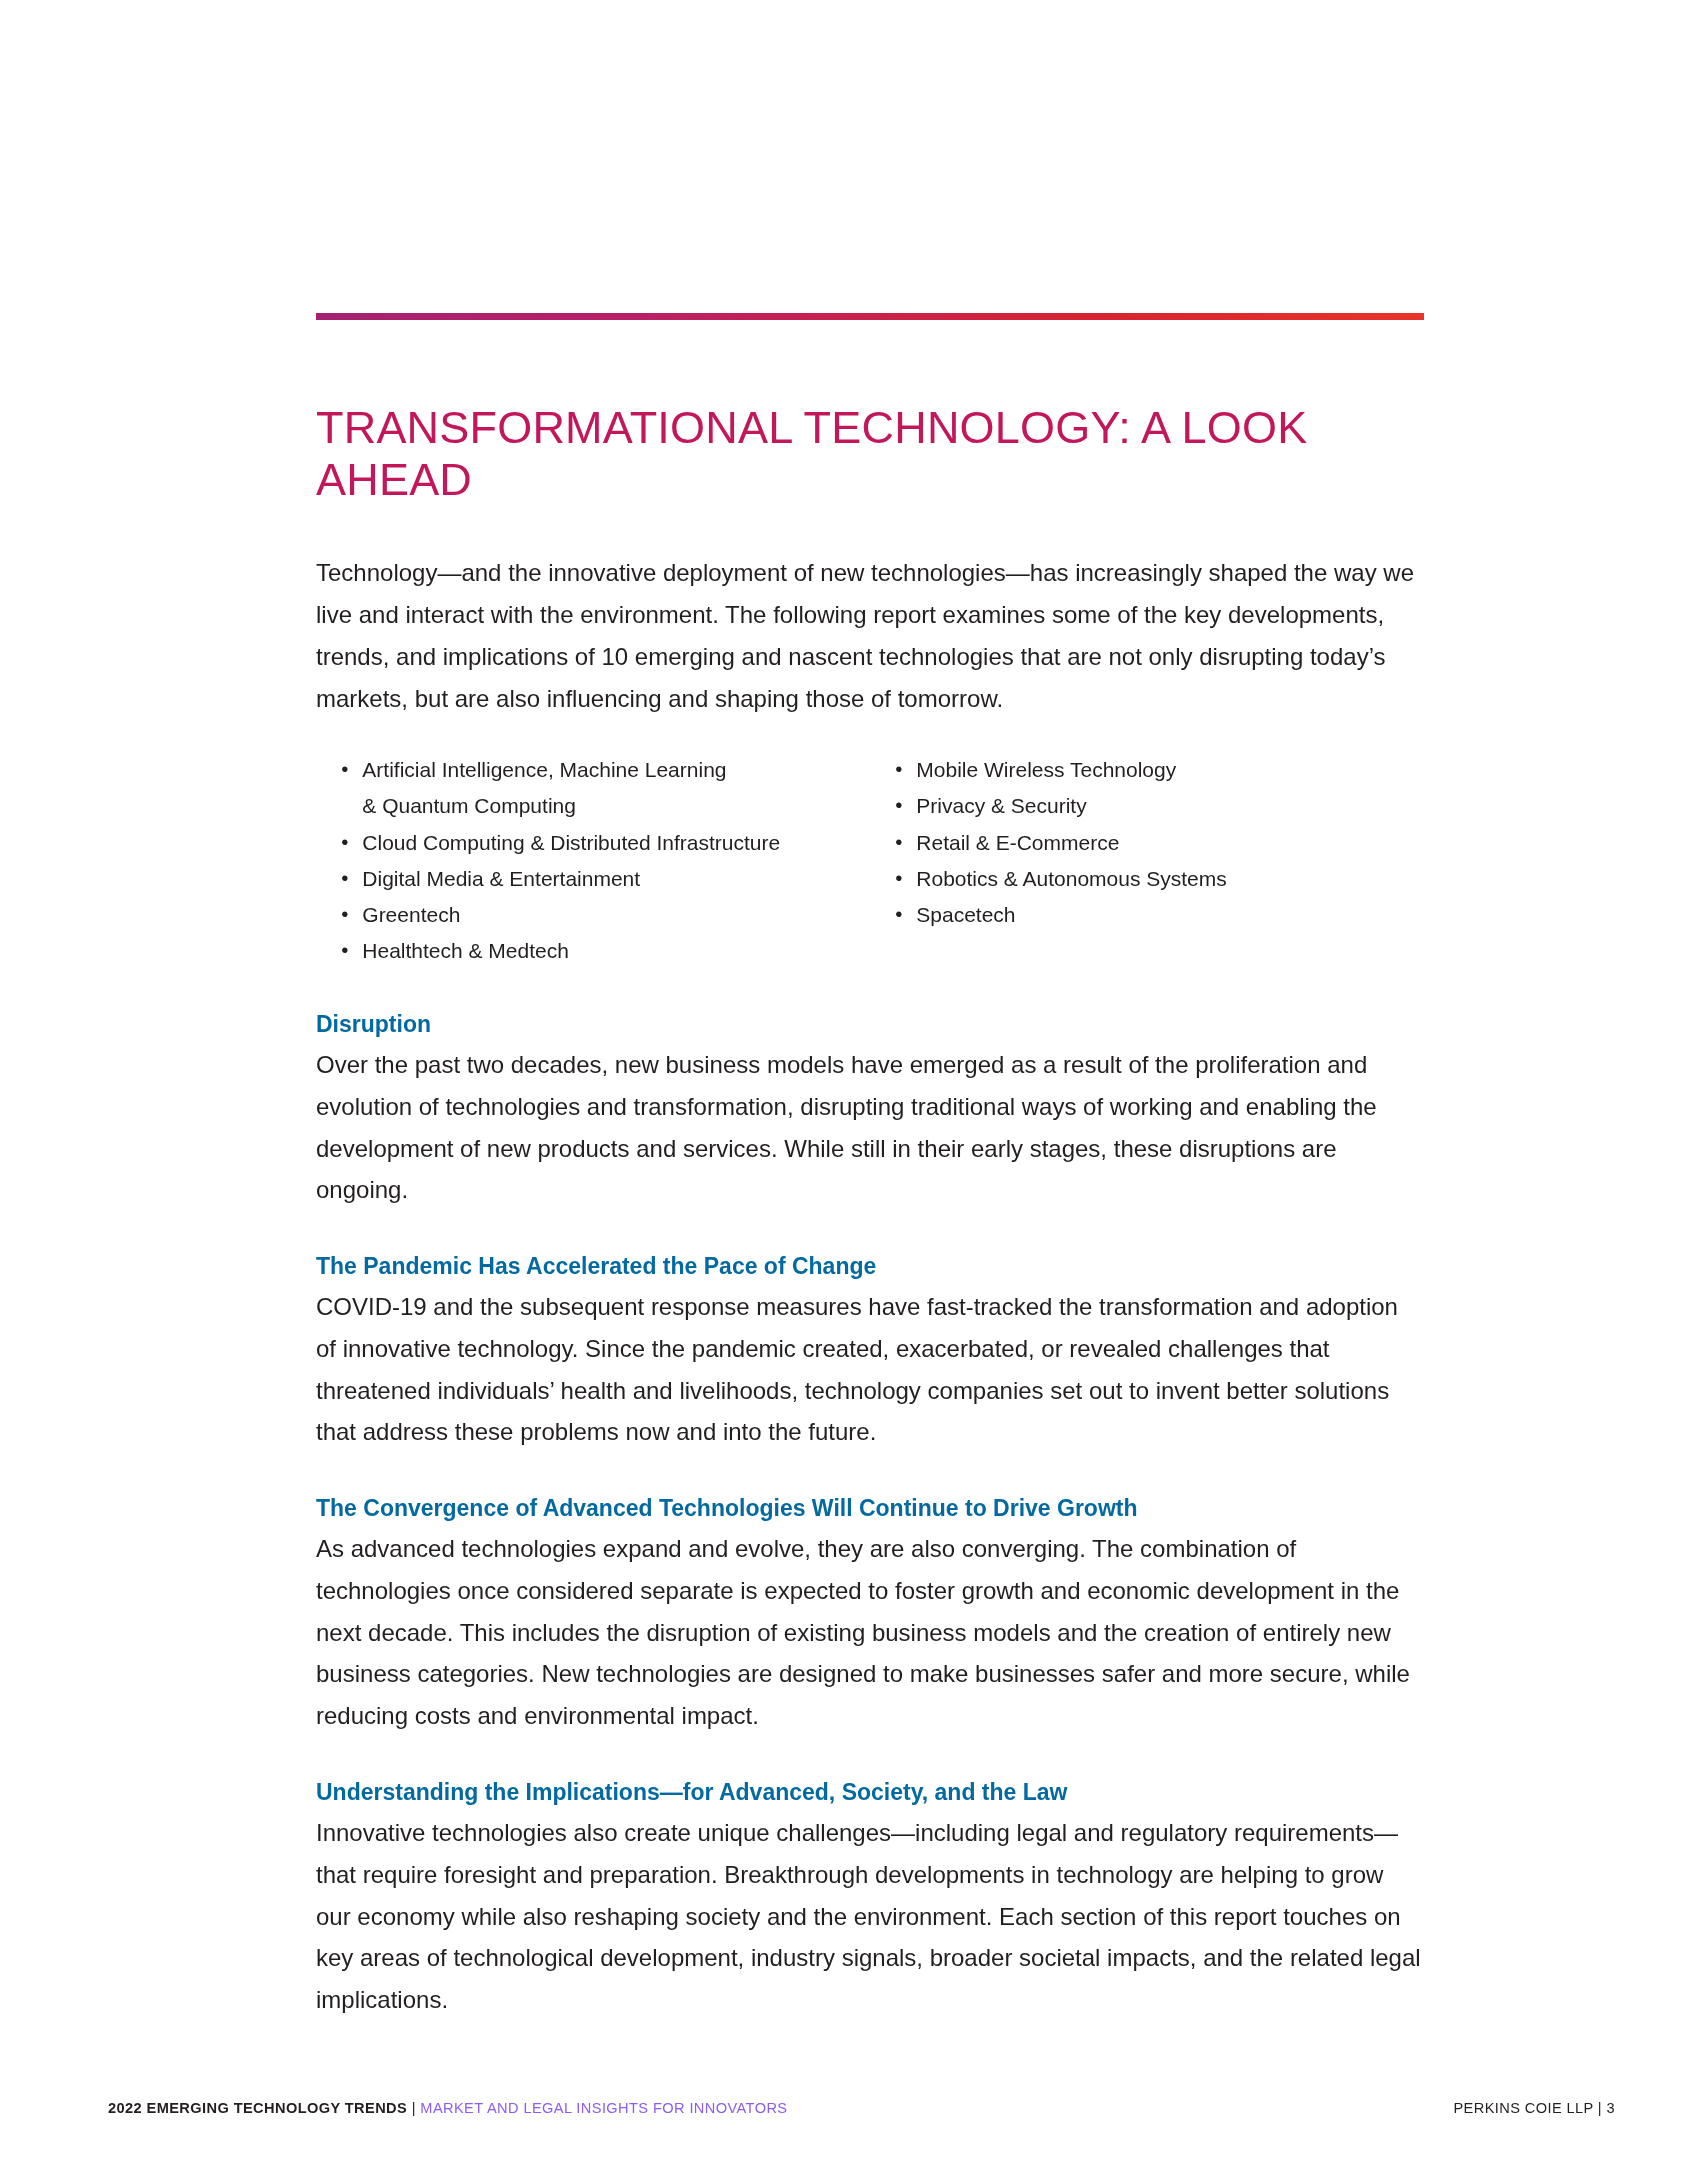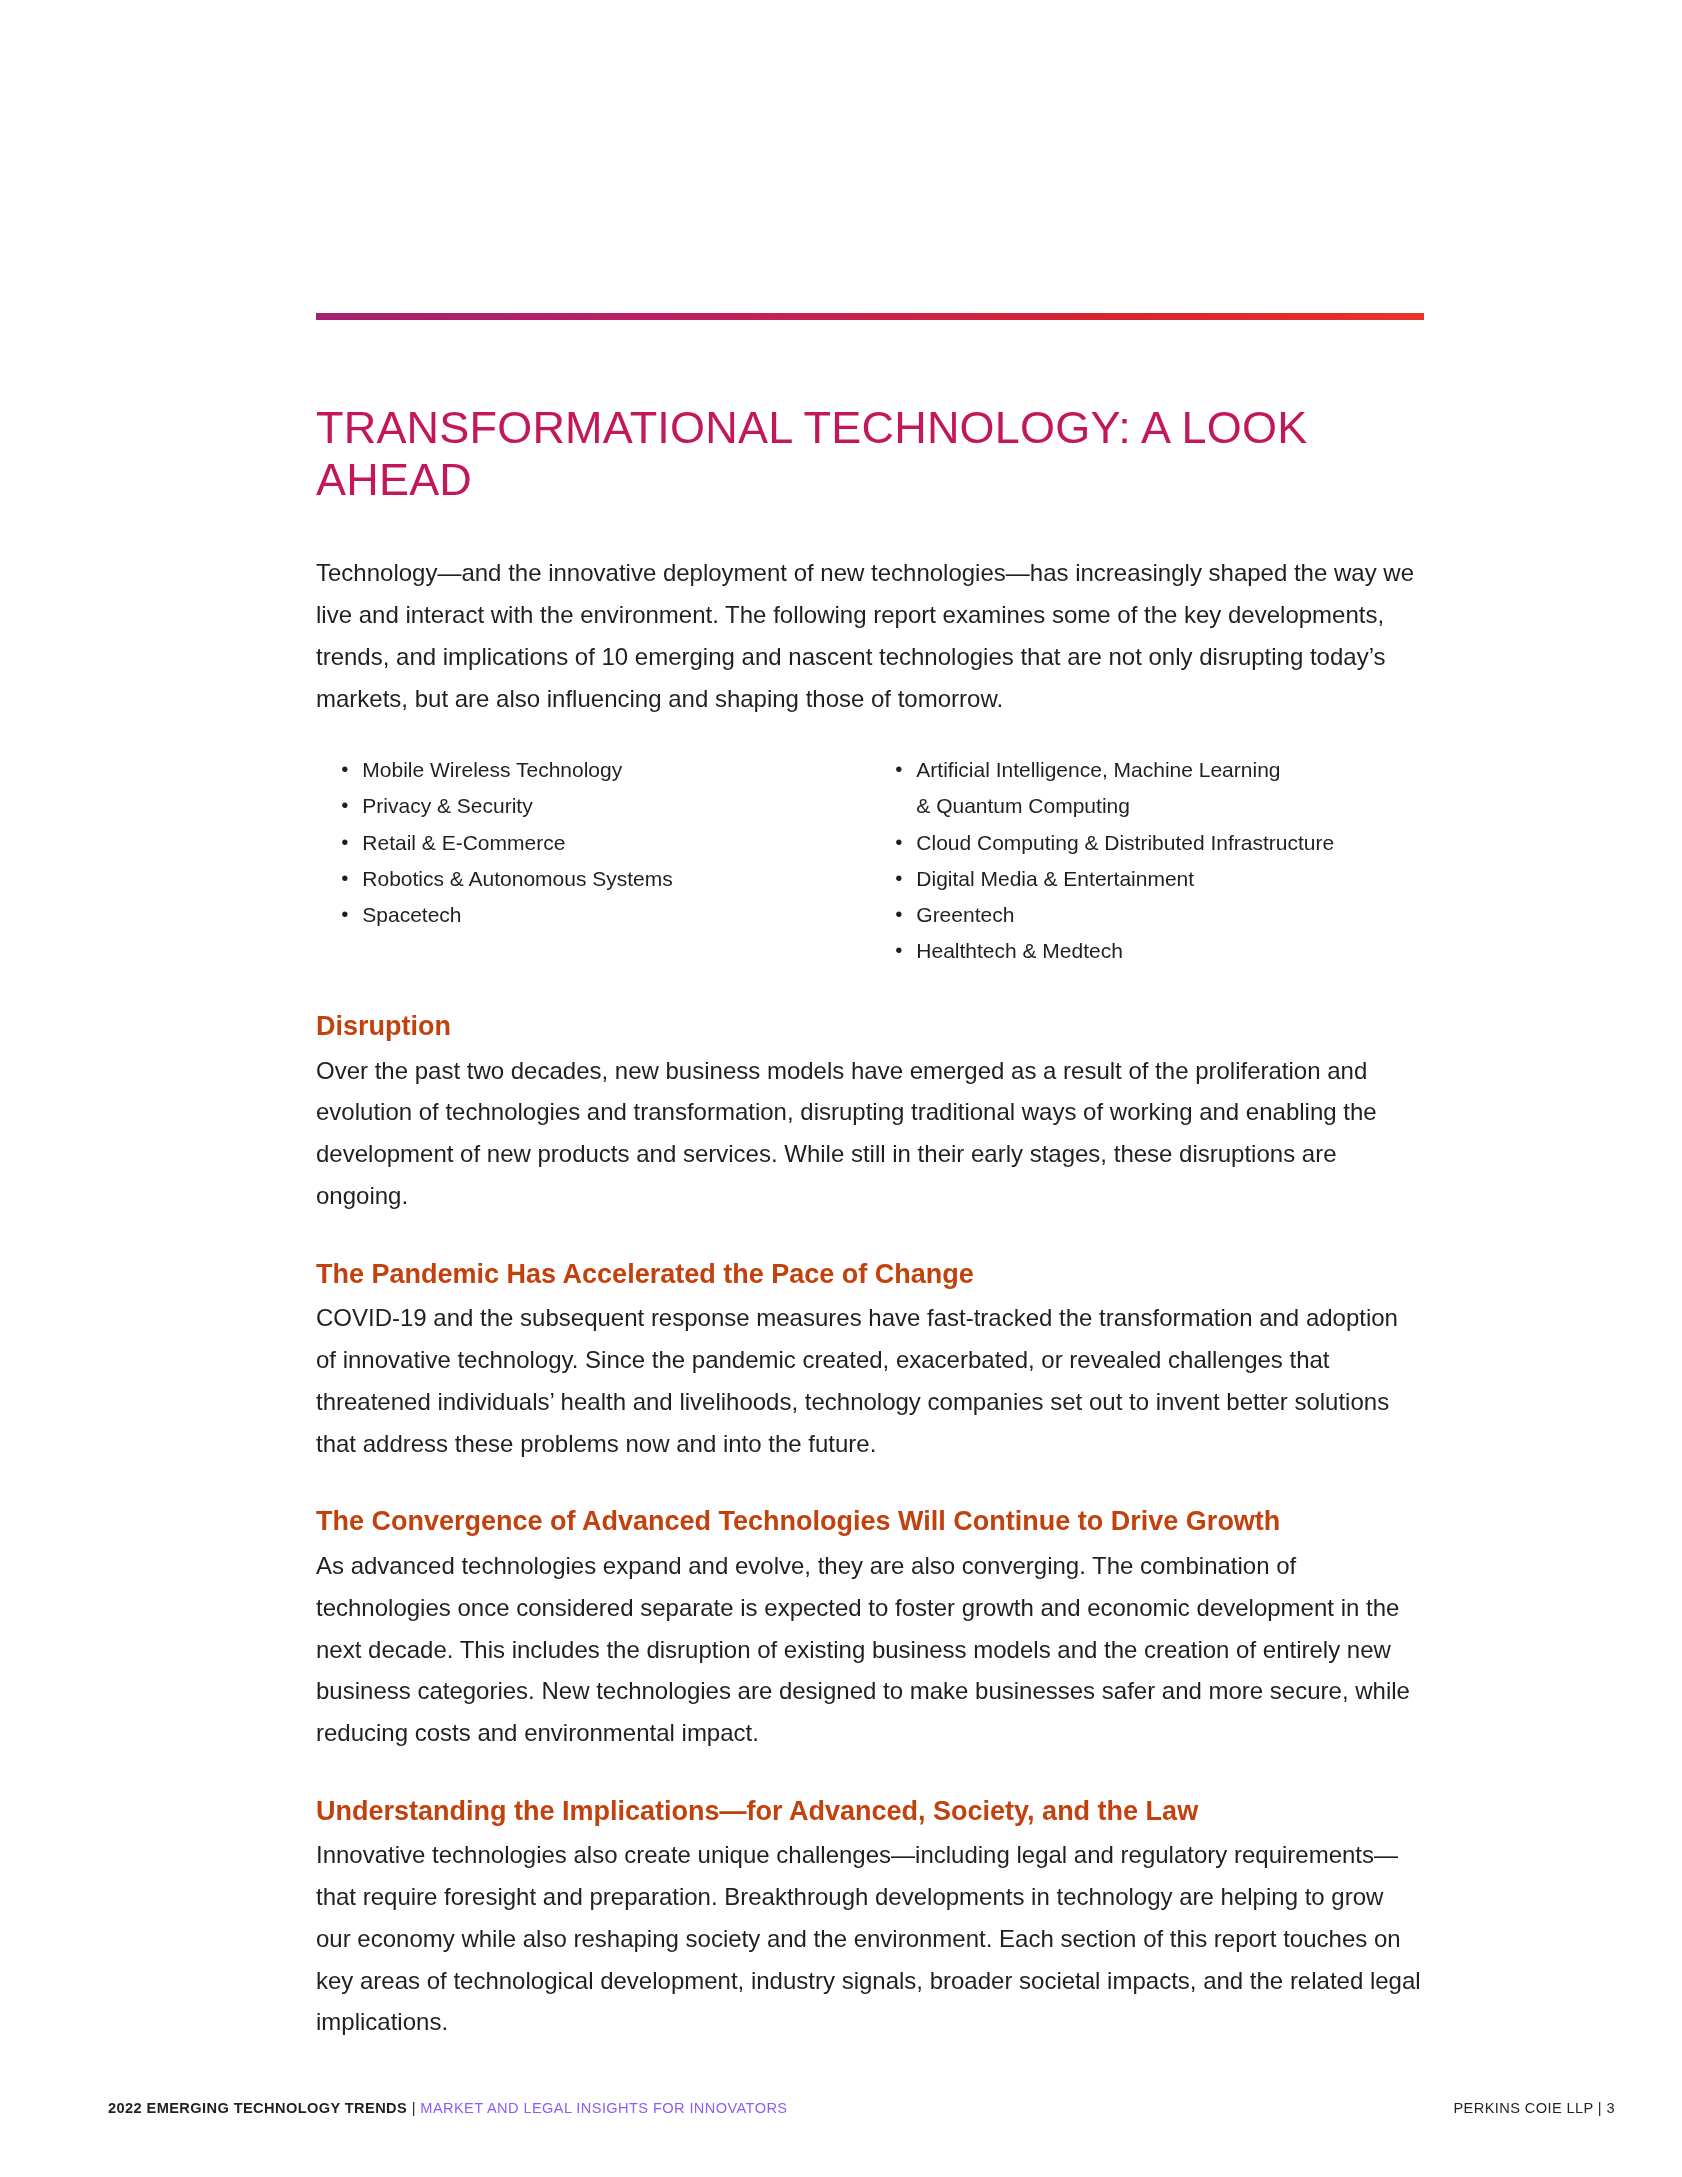--- a/index.html
+++ b/index.html
@@ -77,23 +77,23 @@
     color: #231f20;
     font-size: 20.4px;
   }
   ul.bullets li.cont {
     padding-left: 25px;
   }
   ul.bullets li.cont::before {
     content: "";
   }
   h2.sub {
-    font-size: 27px;
+    font-size: 23px;
     font-weight: 700;
-    color: #c2410c;
+    color: #0369a1;
     margin: 39px 0 3.9px 0;
     line-height: 1.4;
   }
   .section:first-of-type h2.sub { margin-top: 23px; }
   .section p.body { margin-bottom: 0; }
   .section { margin-bottom: 29px; }
   .footer {
     position: absolute;
     left: 68px;
     right: 68px;
@@ -128,35 +128,35 @@
 
     <div class="rule"></div>
 
     <h1 class="title">TRANSFORMATIONAL TECHNOLOGY: A LOOK AHEAD</h1>
 
     <p class="body">Technology—and the innovative deployment of new technologies—has increasingly shaped the way we live and interact with the environment. The following report examines some of the key developments, trends, and implications of 10 emerging and nascent technologies that are not only disrupting today’s markets, but are also influencing and shaping those of tomorrow.</p>
 
     <div class="lists">
       <div class="col">
         <ul class="bullets">
-          <li>Mobile Wireless Technology</li>
-          <li>Privacy &amp; Security</li>
-          <li>Retail &amp; E-Commerce</li>
-          <li>Robotics &amp; Autonomous Systems</li>
-          <li>Spacetech</li>
-        </ul>
-      </div>
-      <div class="col">
-        <ul class="bullets">
           <li>Artificial Intelligence, Machine Learning</li>
           <li class="cont">&amp; Quantum Computing</li>
           <li>Cloud Computing &amp; Distributed Infrastructure</li>
           <li>Digital Media &amp; Entertainment</li>
           <li>Greentech</li>
           <li>Healthtech &amp; Medtech</li>
+        </ul>
+      </div>
+      <div class="col">
+        <ul class="bullets">
+          <li>Mobile Wireless Technology</li>
+          <li>Privacy &amp; Security</li>
+          <li>Retail &amp; E-Commerce</li>
+          <li>Robotics &amp; Autonomous Systems</li>
+          <li>Spacetech</li>
         </ul>
       </div>
     </div>
 
     <div class="section">
       <h2 class="sub">Disruption</h2>
       <p class="body">Over the past two decades, new business models have emerged as a result of the proliferation and evolution of technologies and transformation, disrupting traditional ways of working and enabling the development of new products and services. While still in their early stages, these disruptions are ongoing.</p>
     </div>
 
     <div class="section">

